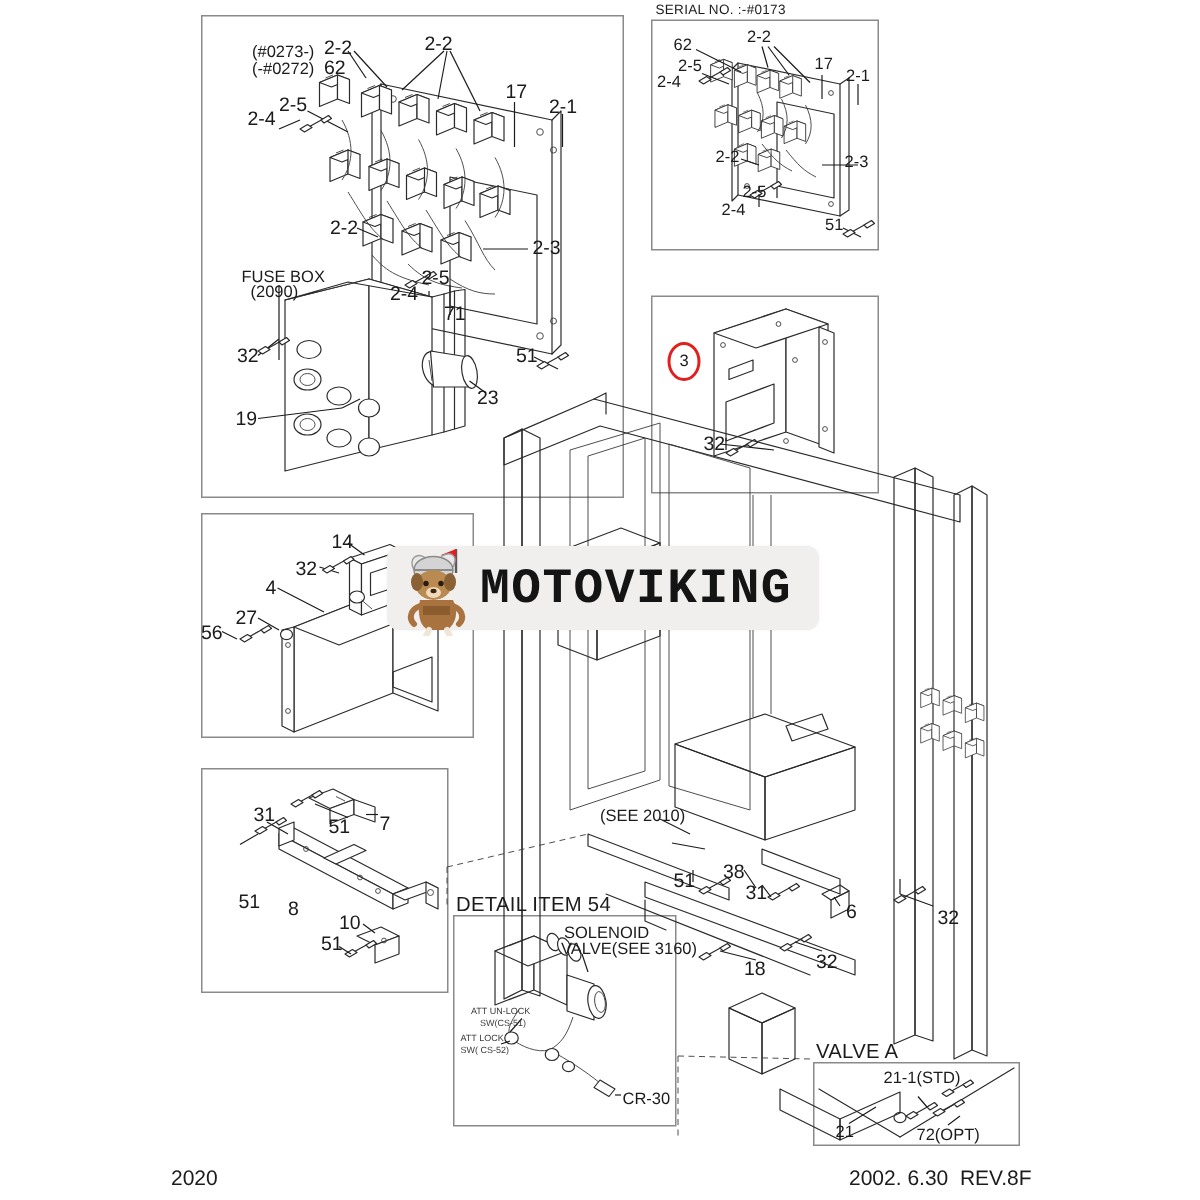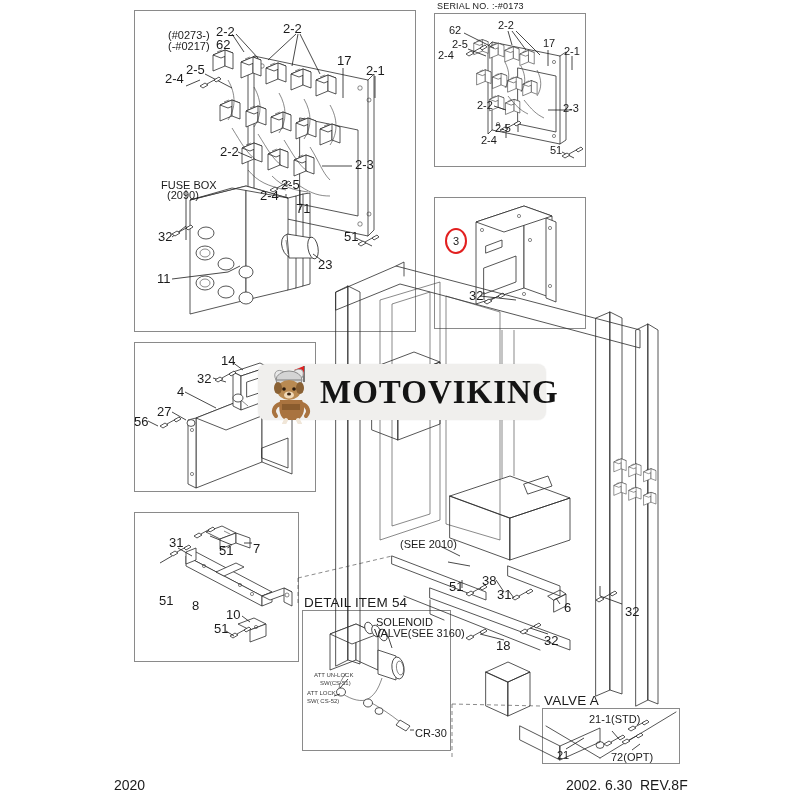--- a/index.html
+++ b/index.html
@@ -17,21 +17,21 @@
   .lbl.foot{font-size:14px;text-align:right;}
   .panel{position:absolute;border:1px solid #8a8a8a;background:transparent;}
   .redring{position:absolute;width:22px;height:26px;border:2.4px solid #e21f1f;
            border-radius:50%;box-sizing:border-box;}
   .redring span{position:absolute;left:0;right:0;top:50%;transform:translateY(-50%);
                 text-align:center;font-size:11px;color:#1b1b1b;}
   
   #wm{position:absolute;left:258px;top:364px;width:288px;height:56px;
       background:#f0efed;border-radius:8px;display:flex;align-items:center;
       box-shadow:0 0 0 1px rgba(0,0,0,.02);}
-  #wm .wtext{font-family:Liberation Serif, serif;font-weight:bold;font-size:33px;
+  #wm .wtext{font-family:Liberation Mono, monospace;font-weight:bold;font-size:33px;
              letter-spacing:1px;color:#141414;margin-left:62px;}
   #wm .mascot{position:absolute;left:6px;top:-6px;width:64px;height:66px;}
 </style>
 </head>
 <body>
 
 <div id="sheet">
 
   <div class="panel" style="left:134px;top:10px;width:280px;height:320px;"></div>
   <div class="panel" style="left:434px;top:13px;width:150px;height:152px;"></div>
@@ -398,38 +398,38 @@
     </g>
   </svg>
 
   <div class="redring" style="left:445px;top:228px;">
     <span>3</span>
   </div>
 
   <div class="lbl serial" style="left:437px;top:2px;">SERIAL NO. :-#0173</div>
 
   <div class="lbl sm" style="left:168px;top:30px;">(#0273-)</div>
-  <div class="lbl sm" style="left:168px;top:41px;">(-#0217)</div>
+  <div class="lbl sm" style="left:168px;top:41px;">(-#0272)</div>
   <div class="lbl n" style="left:216px;top:25px;">2-2</div>
   <div class="lbl n" style="left:216px;top:38px;">62</div>
   <div class="lbl n" style="left:283px;top:22px;">2-2</div>
   <div class="lbl n" style="left:337px;top:54px;">17</div>
   <div class="lbl n" style="left:366px;top:64px;">2-1</div>
   <div class="lbl n" style="left:186px;top:63px;">2-5</div>
   <div class="lbl n" style="left:165px;top:72px;">2-4</div>
   <div class="lbl n" style="left:220px;top:145px;">2-2</div>
   <div class="lbl n" style="left:355px;top:158px;">2-3</div>
   <div class="lbl n" style="left:281px;top:178px;">2-5</div>
   <div class="lbl n" style="left:260px;top:189px;">2-4</div>
   <div class="lbl n" style="left:296px;top:202px;">71</div>
   <div class="lbl n" style="left:344px;top:230px;">51</div>
   <div class="lbl sm" style="left:161px;top:180px;">FUSE BOX</div>
   <div class="lbl sm" style="left:167px;top:190px;">(2090)</div>
   <div class="lbl n" style="left:158px;top:230px;">32</div>
-  <div class="lbl n" style="left:157px;top:272px;">11</div>
+  <div class="lbl n" style="left:157px;top:272px;">19</div>
   <div class="lbl n" style="left:318px;top:258px;">23</div>
 
   <div class="lbl sm" style="left:449px;top:25px;">62</div>
   <div class="lbl sm" style="left:498px;top:20px;">2-2</div>
   <div class="lbl sm" style="left:543px;top:38px;">17</div>
   <div class="lbl sm" style="left:564px;top:46px;">2-1</div>
   <div class="lbl sm" style="left:452px;top:39px;">2-5</div>
   <div class="lbl sm" style="left:438px;top:50px;">2-4</div>
   <div class="lbl sm" style="left:477px;top:100px;">2-2</div>
   <div class="lbl sm" style="left:563px;top:103px;">2-3</div>

